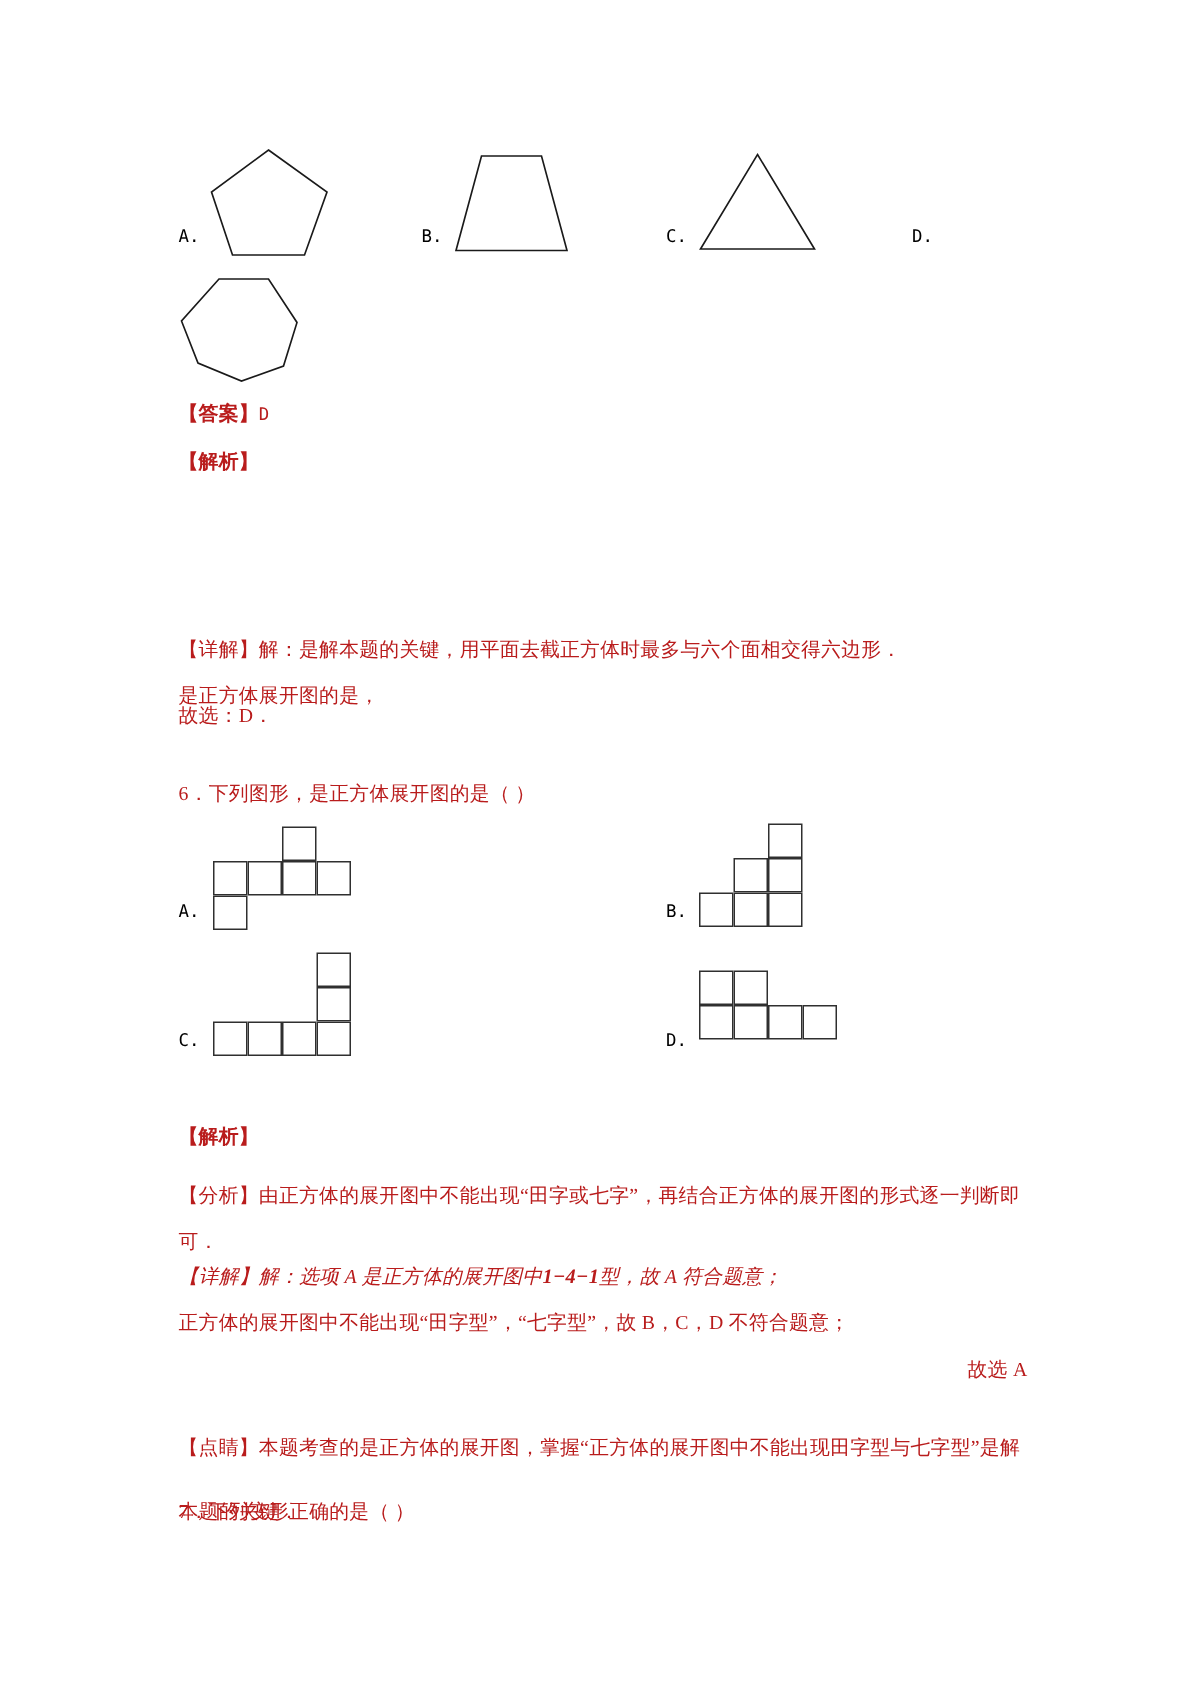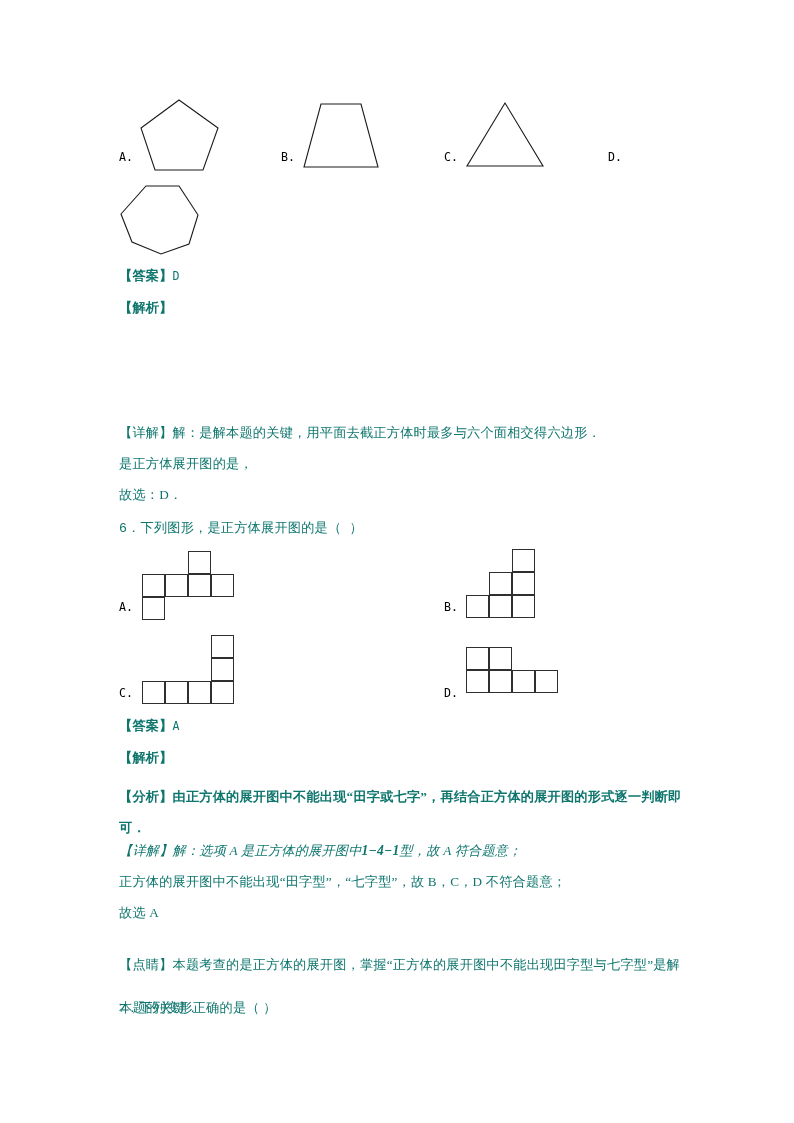--- a/index.html
+++ b/index.html
@@ -20,21 +20,21 @@
     inset: 0;
   }
 
   
   .line {
     position: absolute;
     left: 119px;
     width: 566px;
     font-size: 13.2px;
     line-height: 16px;
-    color: #0f766e;
+    color: #b91c1c;
     white-space: nowrap;
     letter-spacing: 0.2px;
   }
   .line.wrap { white-space: normal; }
   .bracket { font-weight: 700; }
   .bold-num { font-weight: 700; font-size: 13.6px; }
   .latin {
     font-family: "DejaVu Sans Mono", "Liberation Mono", monospace;
     font-size: 11.6px;
   }
@@ -105,23 +105,23 @@
 
   <div class="line" style="top:300px;">
     <span class="bracket">【解析】</span>
   </div>
 
 
   <div class="line" style="top:425px;">【详解】解：是解本题的关键，用平面去截正方体时最多与六个面相交得六边形．</div>
 
   <div class="line" style="top:456px;">是正方体展开图的是，</div>
 
-  <div class="line" style="top:487px;">故选：D．</div>
+  <div class="line" style="top:469px;">故选：D．</div>
 
-  <div class="line" style="top:521px;font-family:Liberation Mono, monospace;">6．下列图形，是正方体展开图的是（        ）</div>
+  <div class="line" style="top:521px;">6．下列图形，是正方体展开图的是（        ）</div>
 
   <span class="opt-label" style="left:119px; top:600px;">A.</span>
 
   <div class="net" style="left:142px; top:551px; width:115px; height:70px;">
     <div class="net-cell" style="left:46px; top:0px;"></div>
     <div class="net-cell" style="left:0px;  top:23px;"></div>
     <div class="net-cell" style="left:23px; top:23px;"></div>
     <div class="net-cell" style="left:46px; top:23px;"></div>
     <div class="net-cell" style="left:69px; top:23px;"></div>
     <div class="net-cell" style="left:0px;  top:46px;"></div>
@@ -153,35 +153,32 @@
 
   <div class="net" style="left:466px; top:647px; width:115px; height:47px;">
     <div class="net-cell" style="left:0px;  top:0px;"></div>
     <div class="net-cell" style="left:23px; top:0px;"></div>
     <div class="net-cell" style="left:0px;  top:23px;"></div>
     <div class="net-cell" style="left:23px; top:23px;"></div>
     <div class="net-cell" style="left:46px; top:23px;"></div>
     <div class="net-cell" style="left:69px; top:23px;"></div>
   </div>
 
-  <div class="line" style="top:718px;">
-    <span class="bracket">【答案】</span><span class="latin">A</span>
-  </div>
 
   <div class="line" style="top:750px;">
     <span class="bracket">【解析】</span>
   </div>
 
-  <div class="line wrap" style="top:781px; line-height:31px;font-weight:bold;">【分析】由正方体的展开图中不能出现“田字或七字”，再结合正方体的展开图的形式逐一判断即可．</div>
+  <div class="line wrap" style="top:781px; line-height:31px;">【分析】由正方体的展开图中不能出现“田字或七字”，再结合正方体的展开图的形式逐一判断即可．</div>
 
   <div class="line" style="top:843px;font-style:italic;">
     <span>【详解】解：选项 A 是正方体的展开图中</span><span class="bold-num">1−4−1</span><span>型，故 A 符合题意；</span>
   </div>
 
   <div class="line" style="top:874px;">正方体的展开图中不能出现“田字型”，“七字型”，故 B，C，D 不符合题意；</div>
 
-  <div class="line" style="top:905px;">故选 A</div>
+  <div class="line" style="top:905px;text-align:right;">故选 A</div>
 
   <div class="line wrap" style="top:943px; line-height:43px;">【点睛】本题考查的是正方体的展开图，掌握“正方体的展开图中不能出现田字型与七字型”是解本题的关键．</div>
 
   <div class="line" style="top:1000px;">7．下列变形正确的是（        ）</div>
 
 </div>
 
 </body></html>

